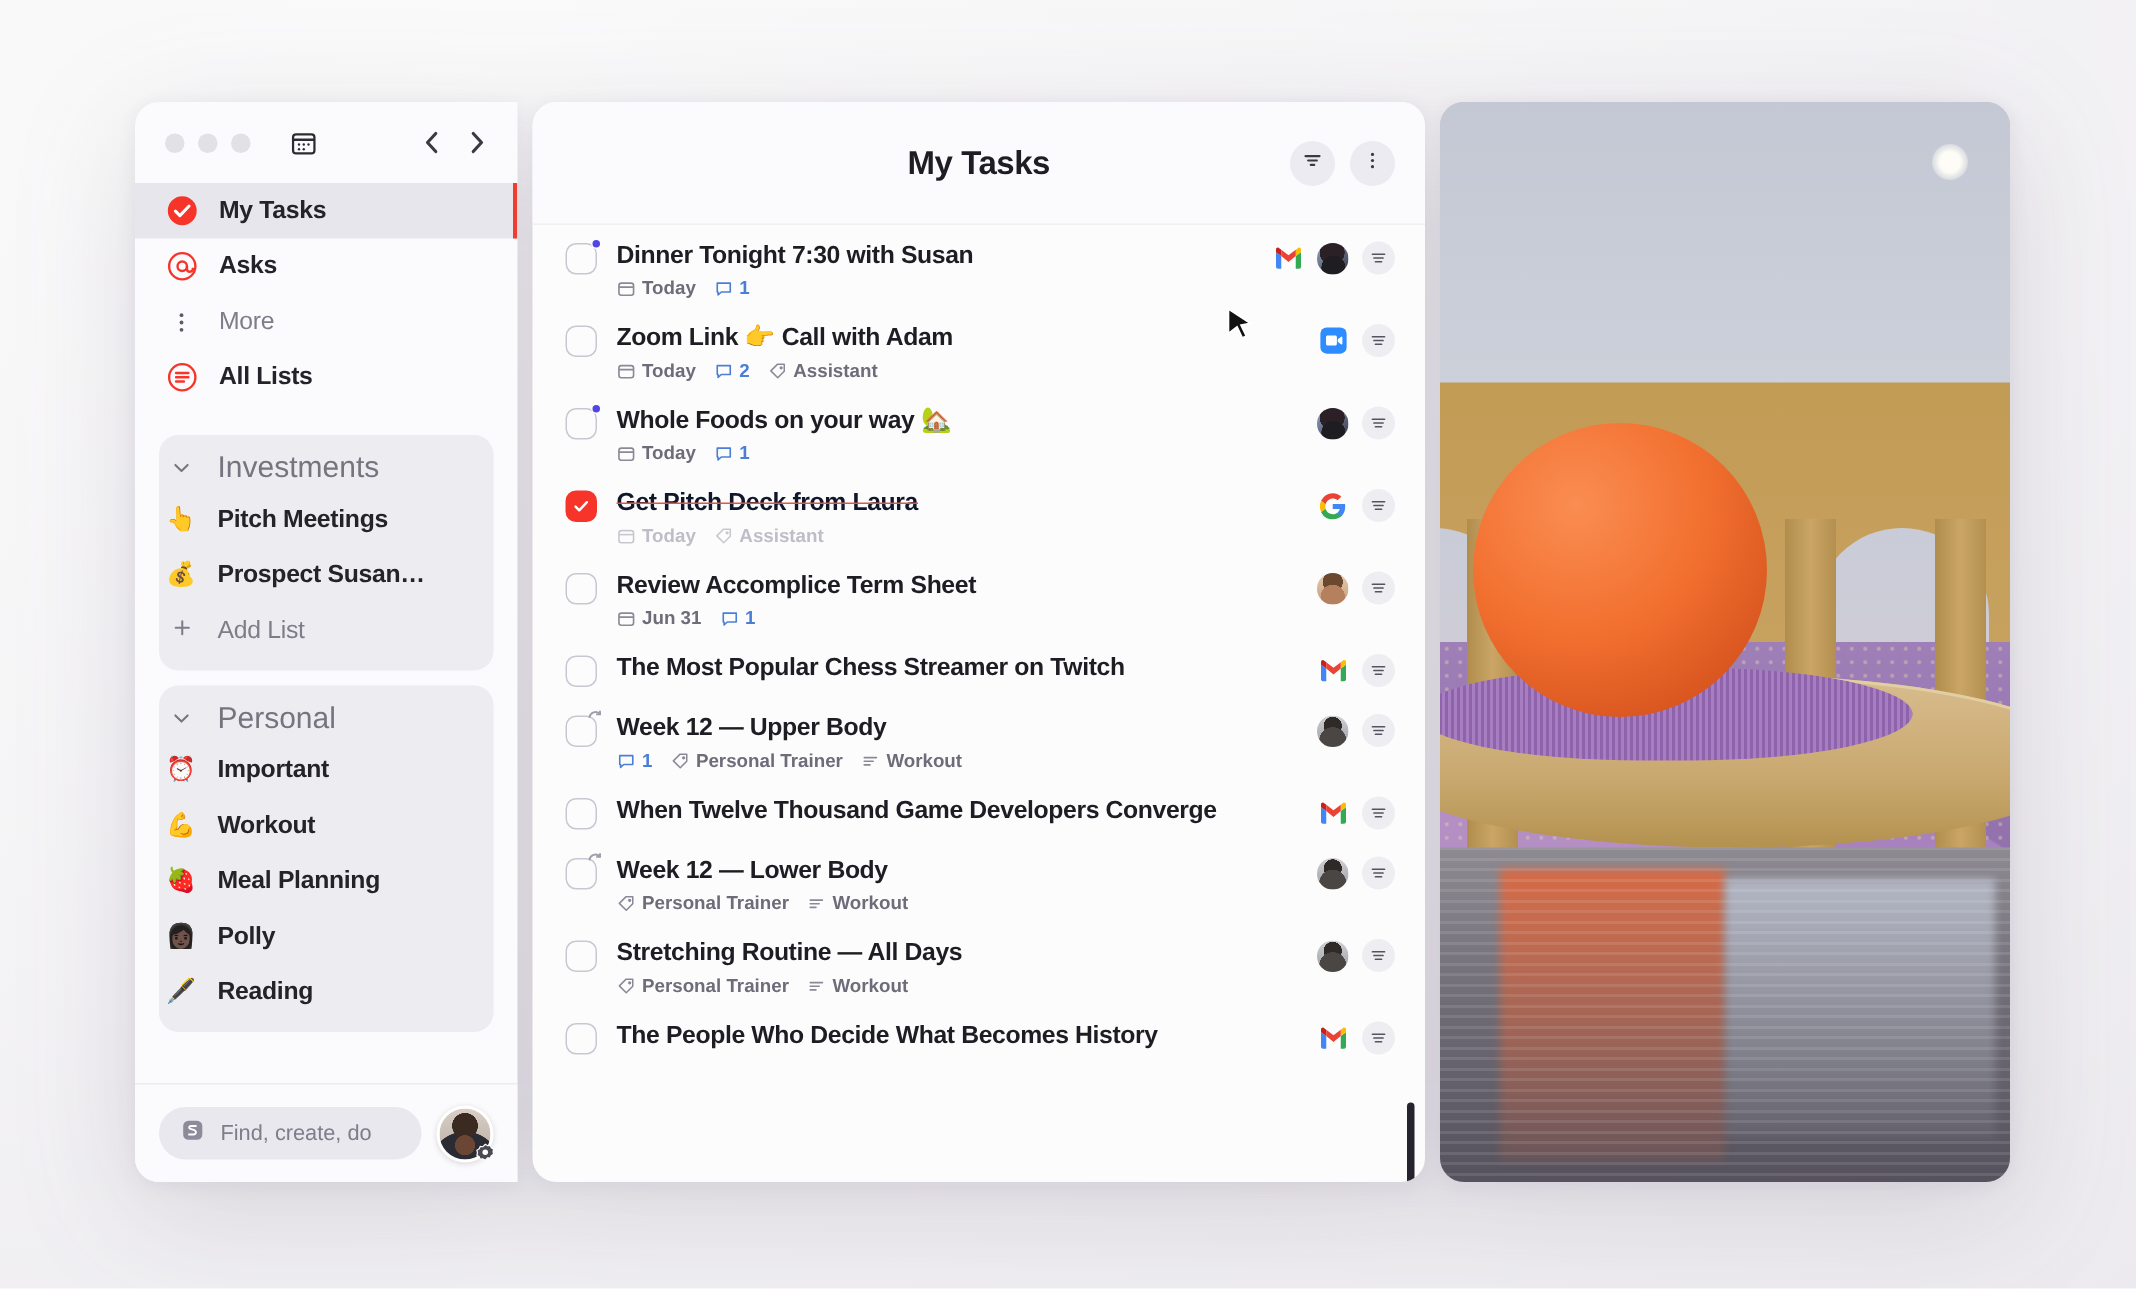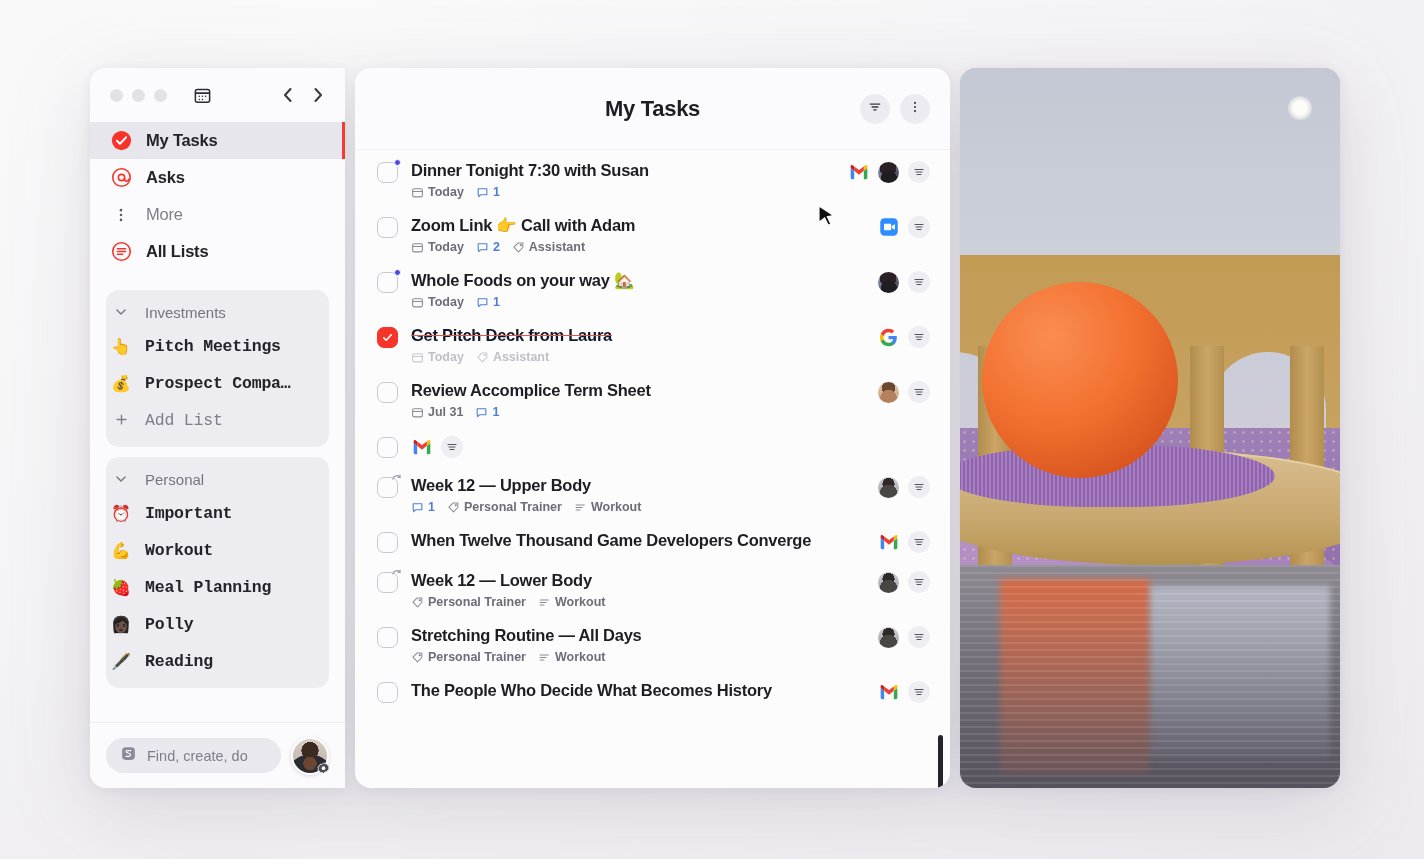--- a/index.html
+++ b/index.html
@@ -59,28 +59,28 @@
   .group {
     margin: 10px 16px 0 16px;
     background: #ececf1;
     border-radius: 13px;
     padding: 6px 0 8px 0;
   }
   .group-head {
     height: 32px; display: flex; align-items: center; gap: 13px;
     padding-left: 4px; cursor: pointer;
   }
-  .group-title { font-size: 15px; color: #76757f; font-weight: 500; }
+  .group-title { font-size: 20px; color: #76757f; font-weight: 500; }
   .chev { width: 22px; display:flex; align-items:center; justify-content:center; color:#76757f; }
   .list-item {
     height: 37px; display: flex; align-items: center; gap: 13px;
     padding-left: 4px; cursor: pointer;
   }
   .emoji { width: 22px; text-align:center; font-size: 16px; line-height: 1; }
-  .list-label { font-size: 16.5px; font-weight: 600; color: #232329; letter-spacing: -0.2px; white-space: nowrap; font-family: Liberation Mono, monospace; }
+  .list-label { font-size: 16.5px; font-weight: 600; color: #232329; letter-spacing: -0.2px; white-space: nowrap; }
   .list-item.add .list-label { color: #7e7d8a; font-weight: 500; }
 
   .sidebar-scroll { flex: 1 1 auto; overflow: hidden; }
 
   .sidebar-footer {
     flex: 0 0 66px; height: 66px;
     background: #fbfafc;
     border-top: 1px solid #ececf0;
     display: flex; align-items: center;
     padding: 0 16px; gap: 10px;
@@ -403,21 +403,21 @@
               </svg>
           </span>
           <span class="group-title">Investments</span>
         </div>
         <div class="list-item">
           <span class="emoji">👆</span>
           <span class="list-label">Pitch Meetings</span>
         </div>
         <div class="list-item">
           <span class="emoji">💰</span>
-          <span class="list-label">Prospect Compa…</span>
+          <span class="list-label">Prospect Susan…</span>
         </div>
         <div class="list-item add">
           <span class="emoji">
             <svg width="15" height="15" viewBox="0 0 24 24" fill="none" stroke="#7e7d8a" stroke-width="2.2" stroke-linecap="round">
                 <path d="M12 5v14M5 12h14"></path>
               </svg>
           </span>
           <span class="list-label">Add List</span>
         </div>
       </div>
@@ -689,21 +689,21 @@
           <div class="task-body">
             <div class="task-name">Review Accomplice Term Sheet</div>
             <div class="meta">
               <span class="meta-item">
                 <span style="display: flex;">
                   <svg width="13" height="13" viewBox="0 0 24 24" fill="none" stroke="#8b8996" stroke-width="2">
                     <rect x="3" y="5" width="18" height="15" rx="3"></rect>
                     <path d="M3 10h18"></path>
                   </svg>
                 </span>
-                <span class="meta-text">Jul 31</span>
+                <span class="meta-text">Jun 31</span>
               </span>
               <span class="meta-item">
                 <span style="display: flex;">
                   <svg width="13" height="13" viewBox="0 0 24 24" fill="none" stroke="#4b7fd6" stroke-width="2">
                     <path d="M4 5h16v11H9l-4 3.5V16H4z" stroke-linejoin="round"></path>
                   </svg>
                 </span>
                 <span class="meta-text blue">1</span>
               </span>
             </div>
@@ -713,20 +713,23 @@
             <span class="list-btn">
               <svg width="12" height="12" viewBox="0 0 24 24" fill="none" stroke="#55535f" stroke-width="2.3" stroke-linecap="round">
                 <path d="M4 7h16M6 12h12M8 17h8"></path>
               </svg>
             </span>
           </div>
         </div>
         <div class="task-row">
           <div class="cb-wrap">
             <div class="cb"></div>
+          </div>
+          <div class="task-body">
+            <div class="task-name">The Most Popular Chess Streamer on Twitch</div>
           </div>
           <div class="task-right">
             <span class="src-icon">
               <svg width="20" height="16" viewBox="0 0 24 18">
                 <path d="M2 3.2L12 11 22 3.2V16a1.6 1.6 0 0 1-1.6 1.6h-2.6V7.4L12 12.2 6.2 7.4v10.2H3.6A1.6 1.6 0 0 1 2 16z" fill="#fff"></path>
                 <path d="M3.6 17.6h2.6V7.4L2 4.3V16a1.6 1.6 0 0 0 1.6 1.6z" fill="#4285f4"></path>
                 <path d="M17.8 17.6h2.6A1.6 1.6 0 0 0 22 16V4.3l-4.2 3.1z" fill="#34a853"></path>
                 <path d="M22 2.1c0-1.2-1.4-1.9-2.3-1.2L17.8 2.4v5l4.2-3.1z" fill="#fbbc04"></path>
                 <path d="M2 4.3l4.2 3.1v-5L4.3.9C3.4.2 2 .9 2 2.1z" fill="#c5221f"></path>
                 <path d="M6.2 2.4L12 6.7l5.8-4.3v5L12 12.2 6.2 7.4z" fill="#ea4335"></path>

